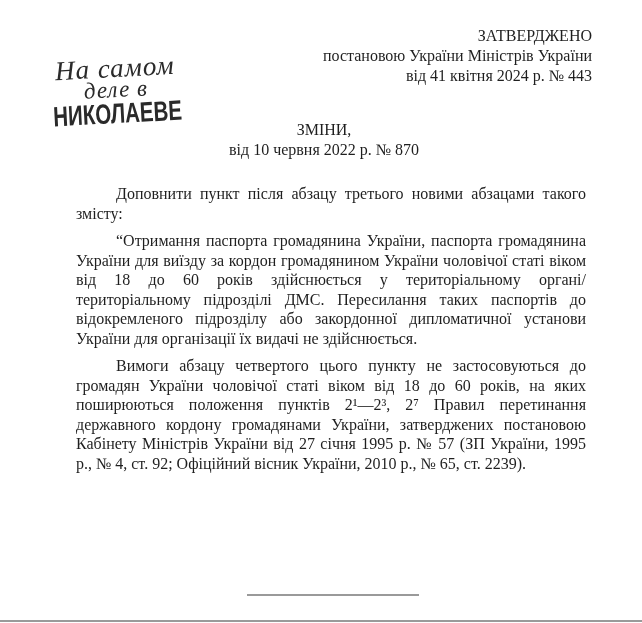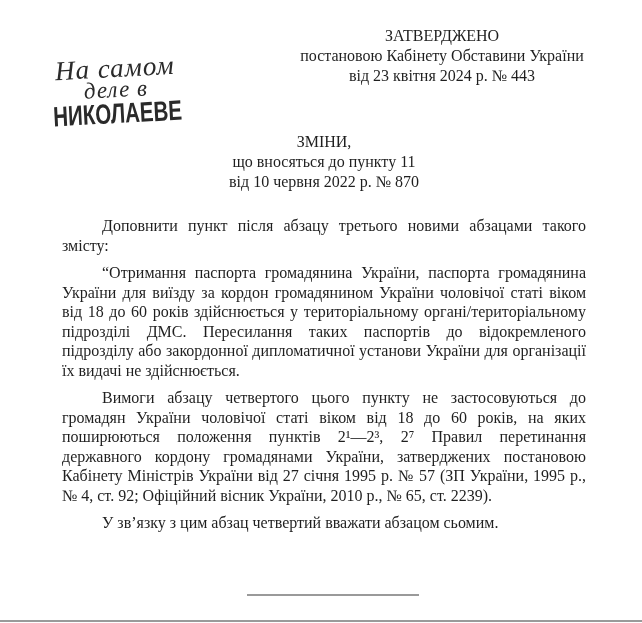--- a/index.html
+++ b/index.html
@@ -36,39 +36,39 @@
     letter-spacing: 0px;
     transform: scaleX(0.82) scaleY(1.12);
     transform-origin: center;
     white-space: nowrap;
   }
 
   
   .approval {
     width: 300px;
     margin: 26px 50px 0 auto;
-    text-align: center;
+    text-align: right;
     font-size: 16px;
     line-height: 20px;
   }
 
   
   .doc-title {
-    margin: 46px 56px 0 62px;
+    margin: 34px 56px 0 62px;
     text-align: center;
     font-size: 16px;
     line-height: 20px;
   }
 
   
   .content {
     margin: 24px 56px 0 62px;
   }
   .content p {
-    margin: 0 0 8px 0;
+    margin: 0 0 8px 14px;
     font-size: 16px;
     line-height: 19.5px;
     text-align: justify;
     text-indent: 40px;
   }
 
   
   .separator-line {
     position: absolute;
     left: 247px; top: 594px;
@@ -88,33 +88,31 @@
 <div class="page">
 
   <div class="watermark">
     <div class="wm-script wm-l1">На самом</div>
     <div class="wm-script wm-l2">деле в</div>
     <div class="wm-name">НИКОЛАЕВЕ</div>
   </div>
 
   <div class="approval">
     <div>ЗАТВЕРДЖЕНО</div>
-    <div>постановою Кабінету Обставини України</div>
-    <div>від 23 квітня 2024 р. № 443</div>
+    <div>постановою України Міністрів України</div>
+    <div>від 41 квітня 2024 р. № 443</div>
   </div>
 
   <div class="doc-title">
     <div>ЗМІНИ,</div>
-    <div>що вносяться до пункту 11</div>
     <div>від 10 червня 2022 р. № 870</div>
   </div>
 
   <div class="content">
     <p>Доповнити пункт після абзацу третього новими абзацами такого змісту:</p>
     <p>“Отримання паспорта громадянина України, паспорта громадянина України для виїзду за кордон громадянином України чоловічої статі віком від 18 до 60 років здійснюється у територіальному органі/територіальному підрозділі ДМС. Пересилання таких паспортів до відокремленого підрозділу або закордонної дипломатичної установи України для організації їх видачі не здійснюється.</p>
     <p>Вимоги абзацу четвертого цього пункту не застосовуються до громадян України чоловічої статі віком від 18 до 60 років, на яких поширюються положення пунктів 2¹—2³, 2⁷ Правил перетинання державного кордону громадянами України, затверджених постановою Кабінету Міністрів України від 27 січня 1995 р. № 57 (ЗП України, 1995 р., № 4, ст. 92; Офіційний вісник України, 2010 р., № 65, ст. 2239).</p>
-    <p>У зв’язку з цим абзац четвертий вважати абзацом сьомим.</p>
   </div>
 
   <div class="separator-line" style="background: rgb(154, 154, 154);"></div>
   <div class="bottom-border" style="background: rgb(154, 154, 154);"></div>
 
 </div>
 
 </body></html>

